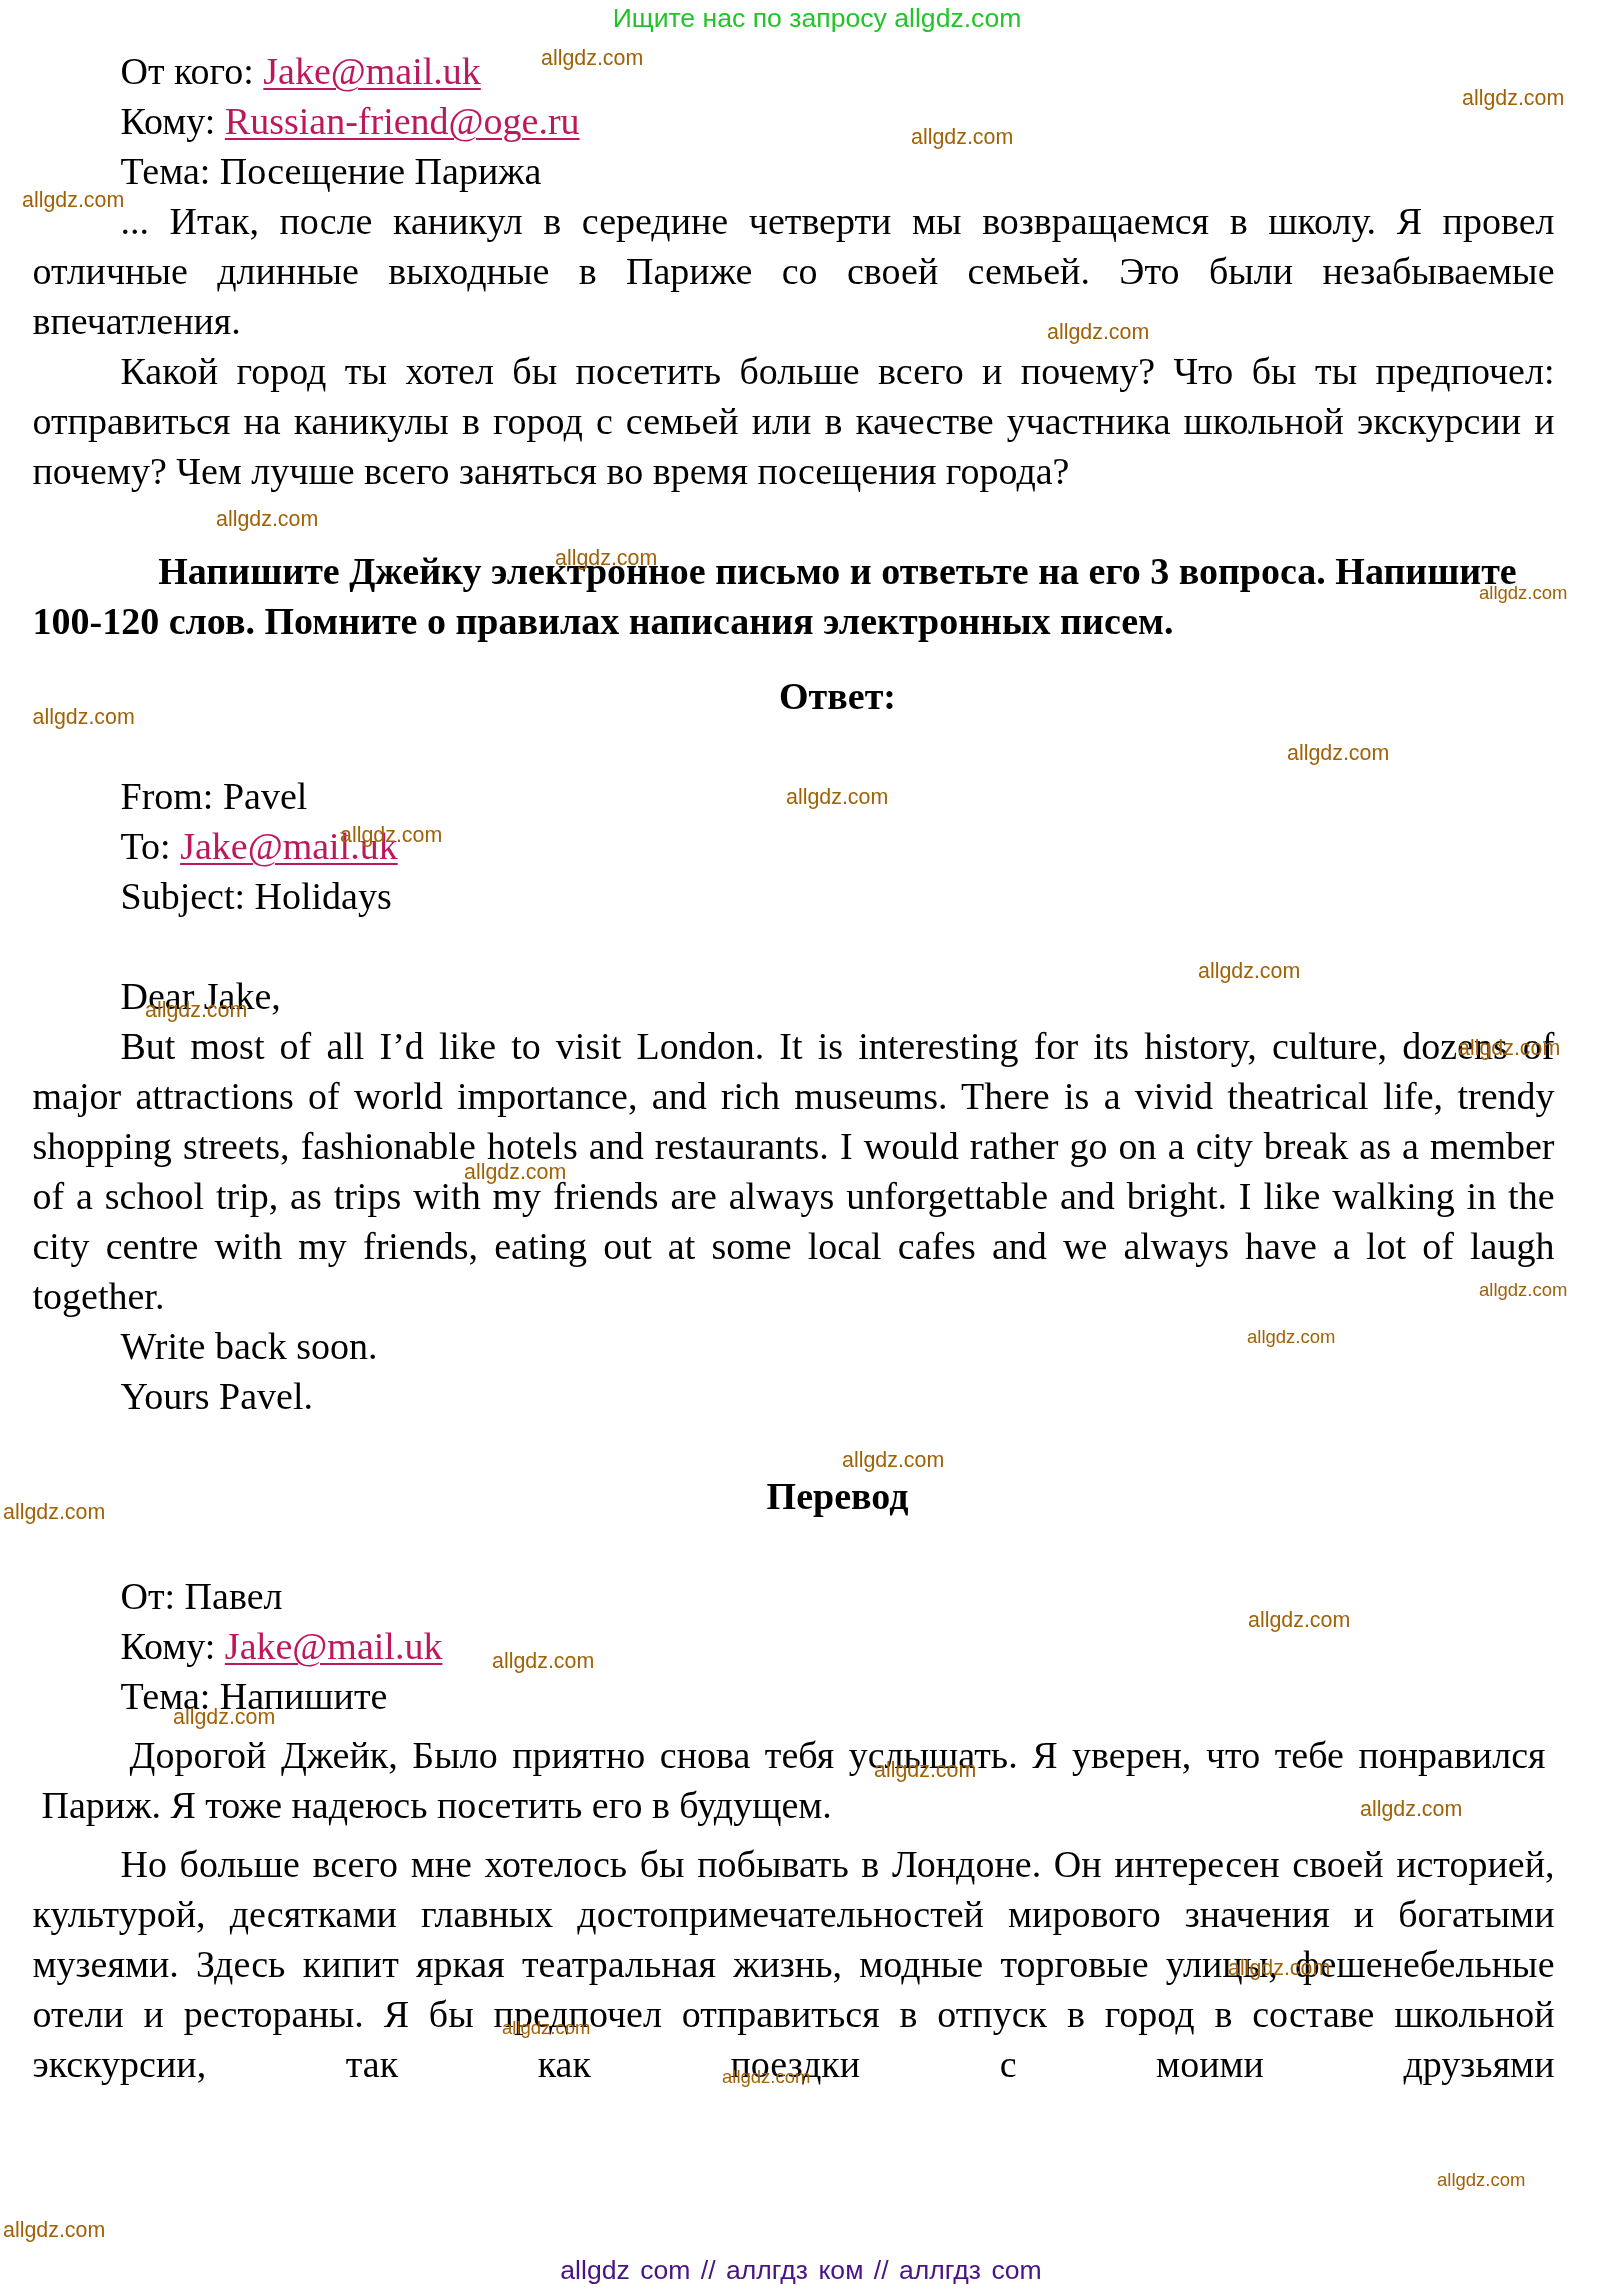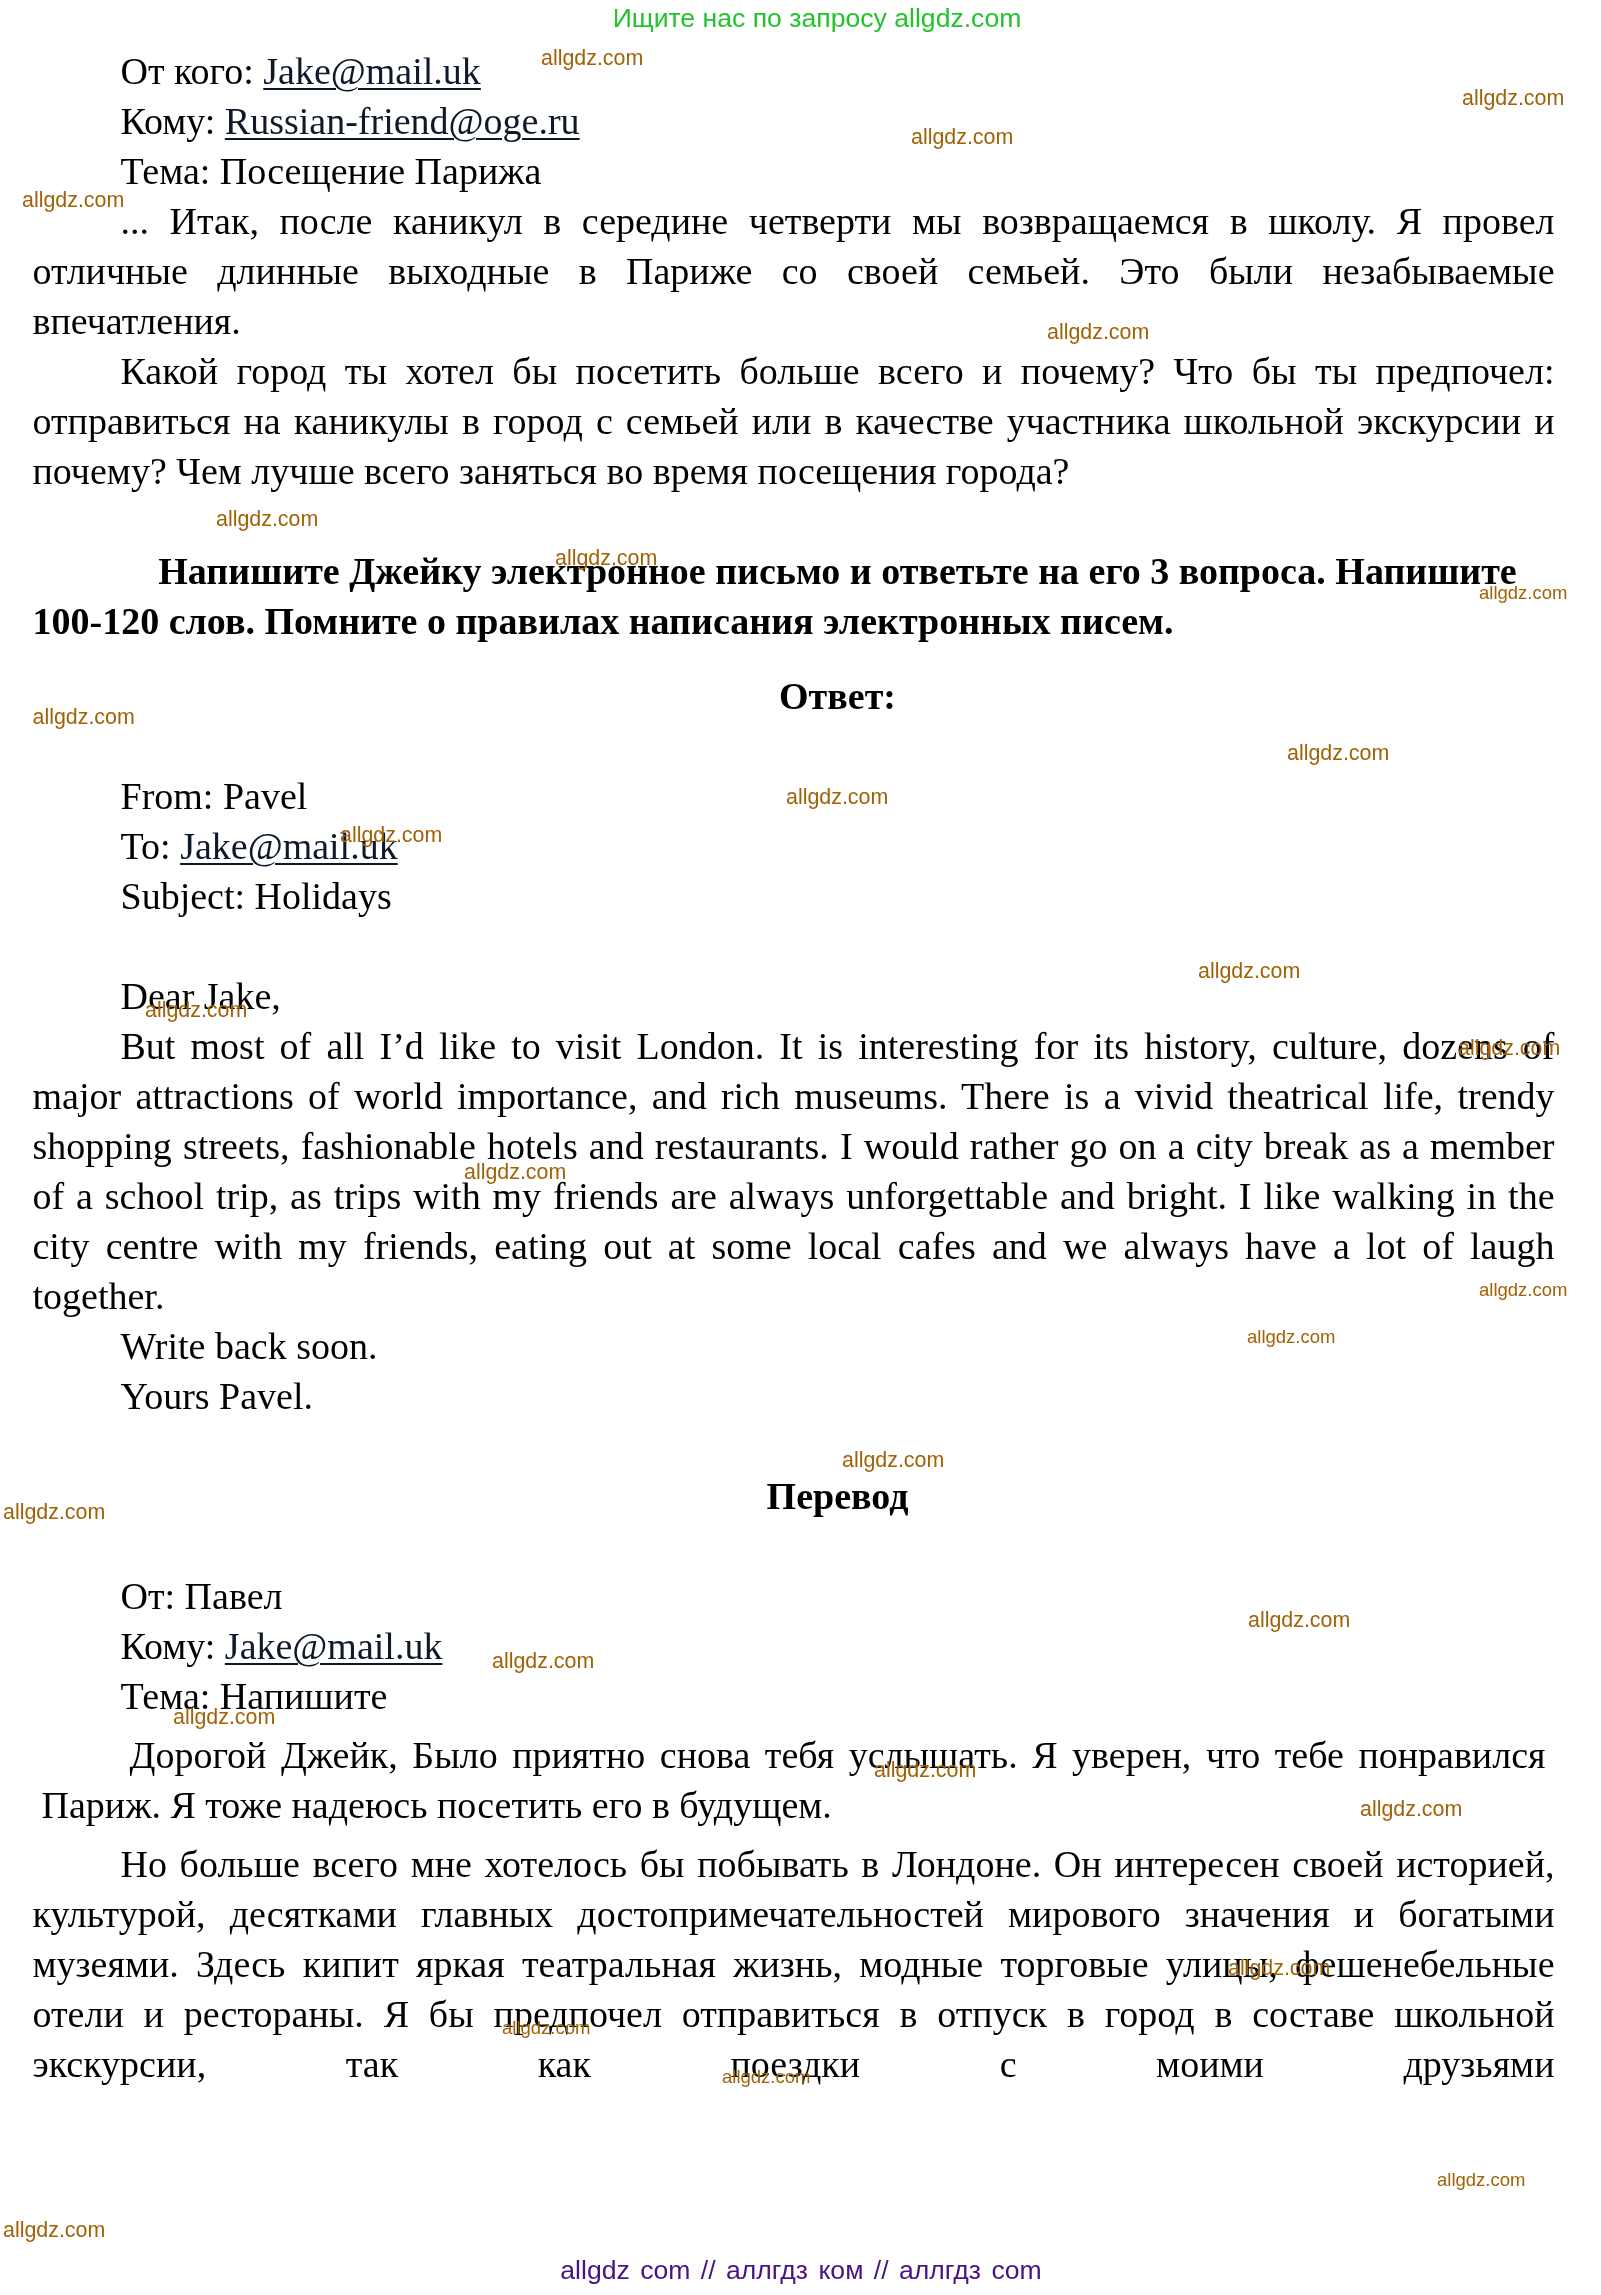--- a/index.html
+++ b/index.html
@@ -23,21 +23,21 @@
     font-size: 38px; line-height: 50px;
   }
   .line { display: block; white-space: nowrap; height: 50px; }
   .indent { padding-left: 88px; }
   .para { text-align: justify; text-align-last: left; }
   .para.indent-first { text-indent: 88px; }
   .bold { font-weight: bold; text-align: center; }
   .spacer { height: 50px; }
   .spacer-half { height: 25px; }
   a.mail {
-    color: #0f172a; text-decoration: underline; text-decoration-thickness: 2.2px;
+    color: #be185d; text-decoration: underline; text-decoration-thickness: 2.2px;
     text-underline-offset: 4.4px;
   }
   .wm {
     position: absolute;
     font-family: "Liberation Sans", "DejaVu Sans", sans-serif;
     font-size: 21.4px; color: #a16207; line-height: 23.6px; white-space: nowrap;
   }
   .wm.small { font-size: 18.5px; }
 </style>
 </head>

